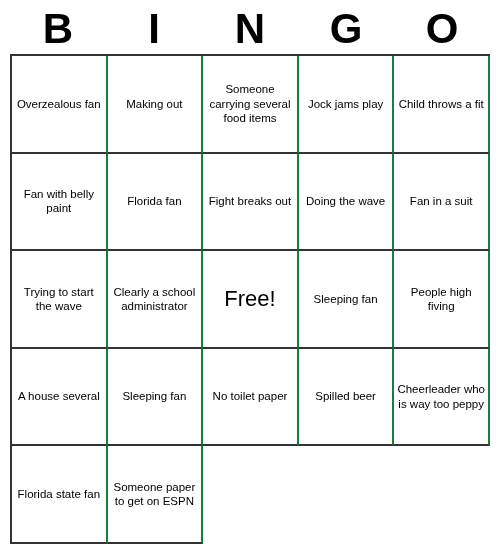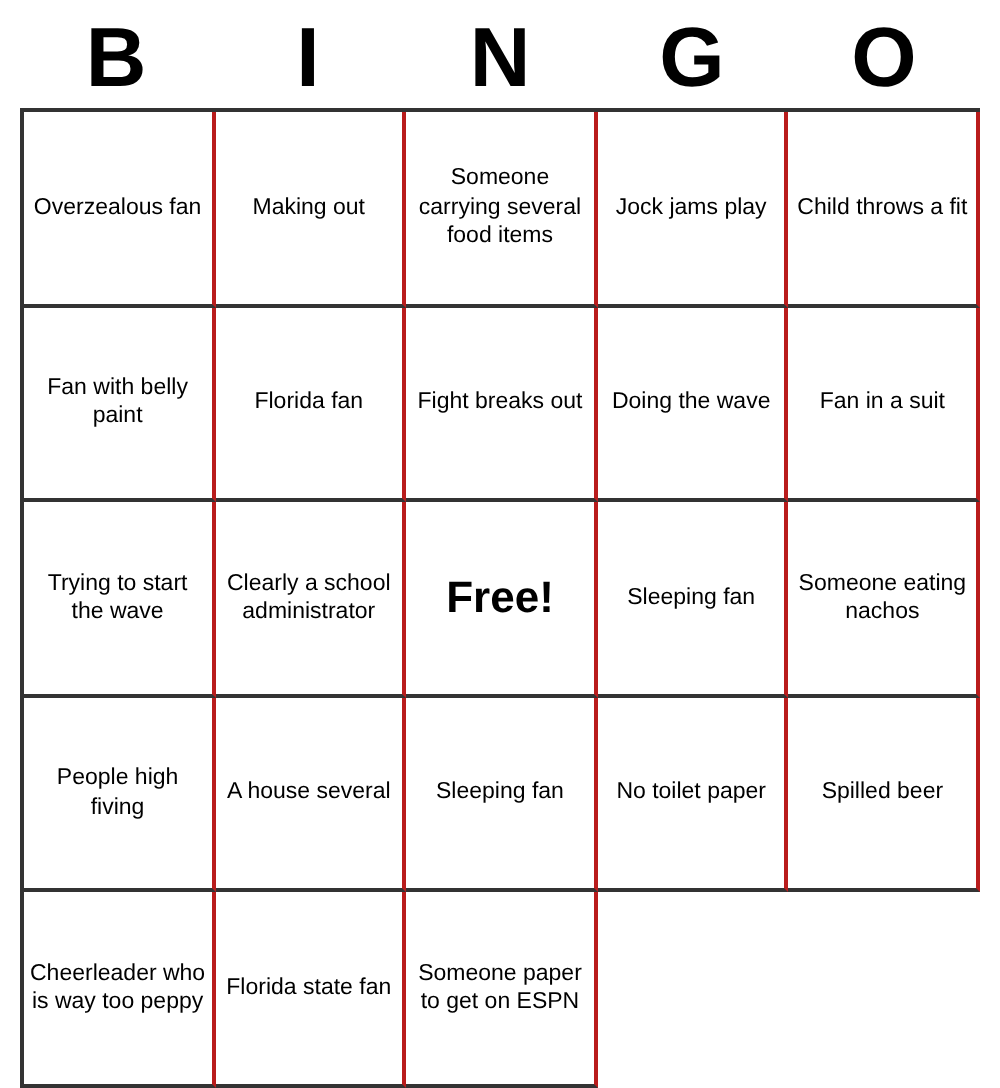--- a/index.html
+++ b/index.html
@@ -31,34 +31,34 @@
     .bingo-grid {
       width: 480px;
       border-left: 2px solid #333;
       border-top: 2px solid #333;
       display: grid;
       grid-template-columns: repeat(5, 1fr);
       grid-template-rows: repeat(5, 1fr);
       flex: 1;
     }
     .bingo-cell {
-      border-right: 2px solid #b91c1c;
+      border-right: 2px solid #15803d;
       border-bottom: 2px solid #333;
       display: flex;
       align-items: center;
       justify-content: center;
       text-align: center;
       padding: 4px 3px;
       font-size: 11.5px;
       line-height: 1.25;
       min-height: 88px;
     }
     .bingo-cell.free {
       font-size: 22px;
-      font-weight: bold;
+      font-weight: normal;
     }
     .bingo-cell span {
       display: block;
     }
   </style>
 </head>
 <body>
 
 <div class="bingo-header">
 <div class="bingo-header-cell">B</div>
@@ -104,23 +104,20 @@
     <div class="bingo-cell">
       <span>Clearly a school administrator</span>
     </div>
     <div class="bingo-cell free">
       <span>Free!</span>
     </div>
     <div class="bingo-cell">
       <span>Sleeping fan</span>
     </div>
     <div class="bingo-cell">
-      <span>Someone eating nachos</span>
-    </div>
-    <div class="bingo-cell">
       <span>People high fiving</span>
     </div>
     <div class="bingo-cell">
       <span>A house several</span>
     </div>
     <div class="bingo-cell">
       <span>Sleeping fan</span>
     </div>
     <div class="bingo-cell">
       <span>No toilet paper</span>

